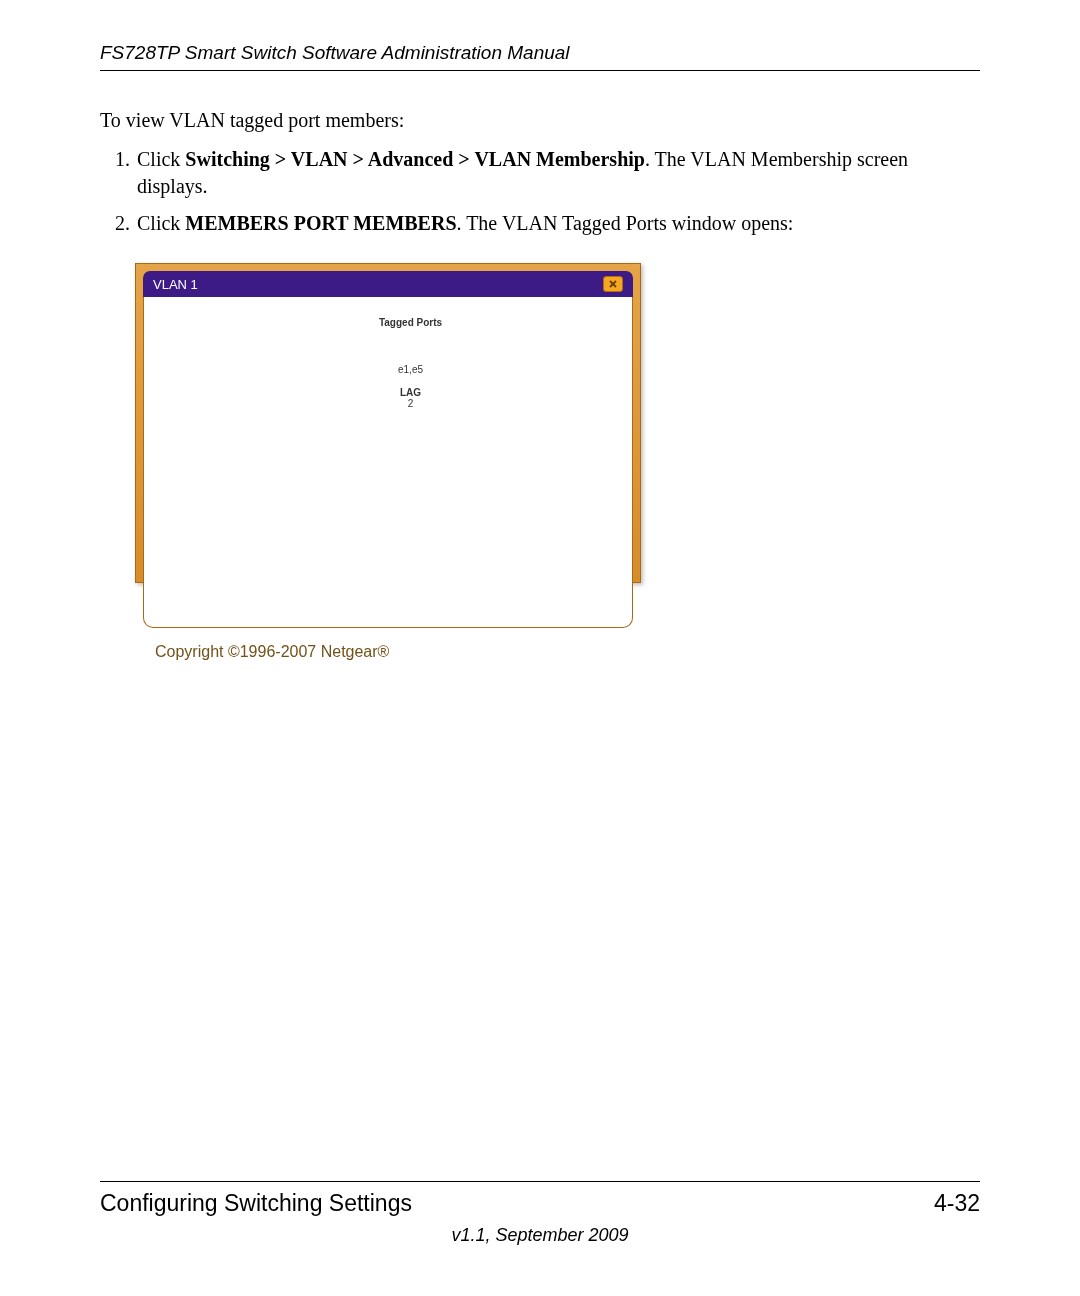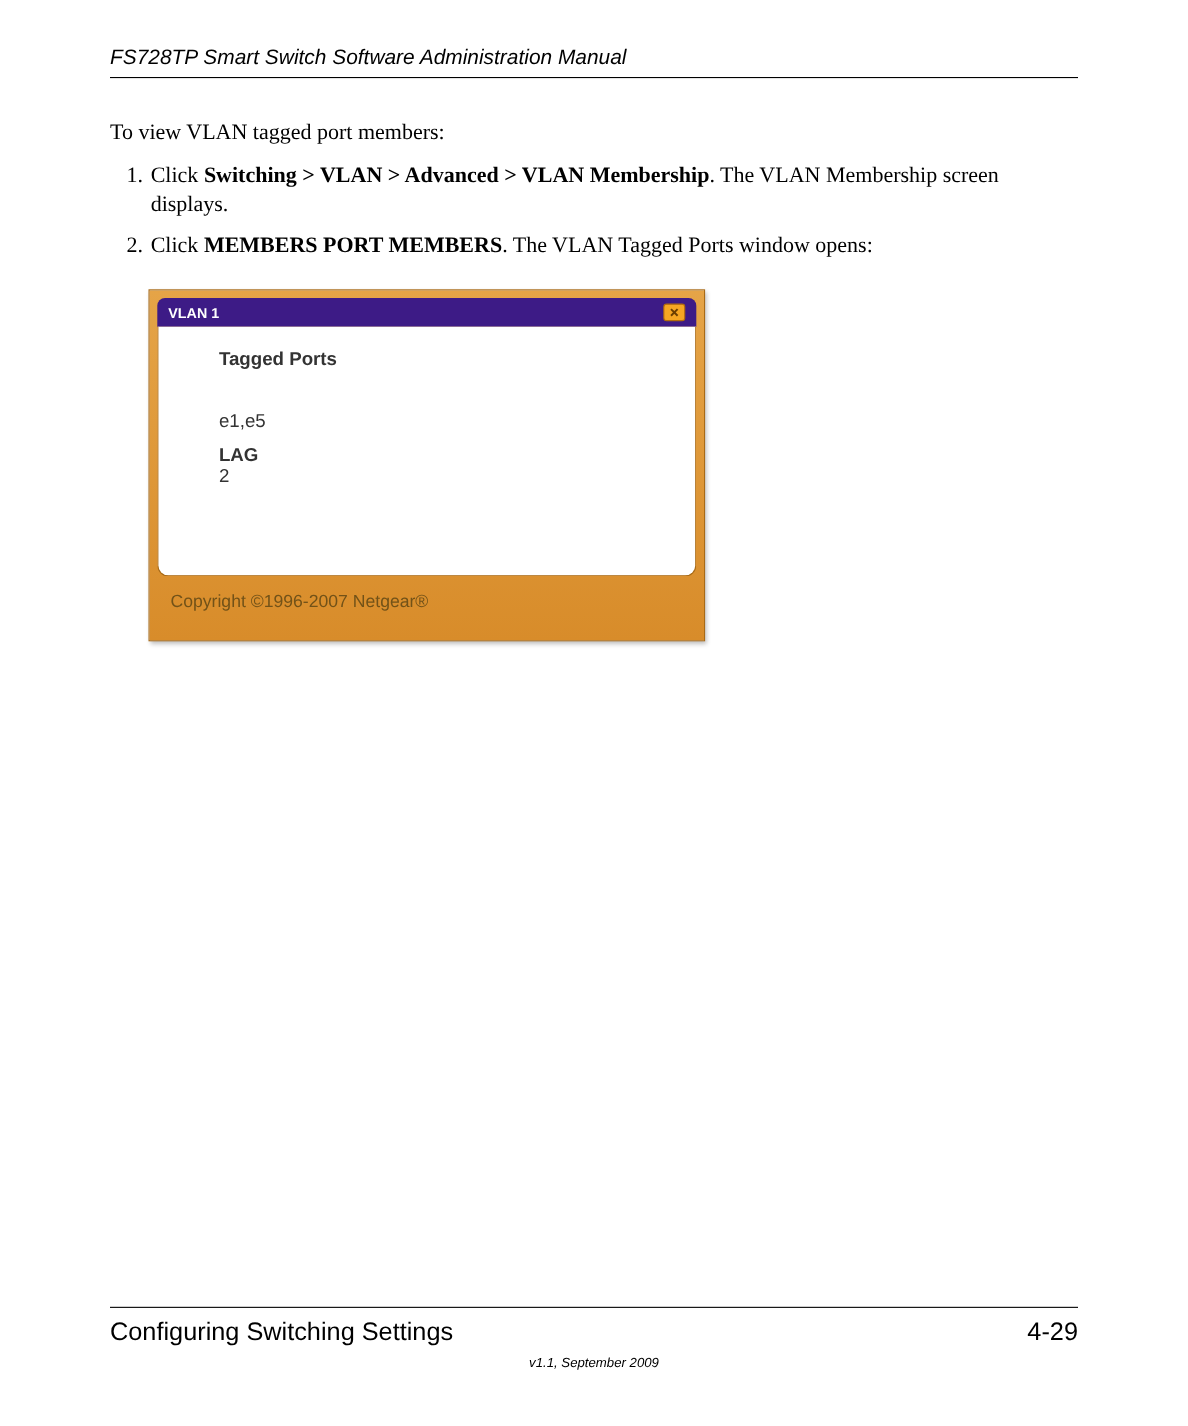--- a/index.html
+++ b/index.html
@@ -52,21 +52,21 @@
       background: linear-gradient(#e5a447, #d88c2a);
       border: 1px solid #a86a16;
       box-shadow: 2px 2px 4px rgba(0,0,0,0.25);
       position: relative;
       padding: 7px 7px 3px 7px;
     }
     .vlan-titlebar {
       background: #3d1b86;
       color: #fff;
       font-family: Verdana, Arial, sans-serif;
-      font-weight: bold;
+      font-weight: normal;
       font-size: 13px;
       padding: 5px 10px;
       border-radius: 7px 7px 0 0;
       display: flex;
       justify-content: space-between;
       align-items: center;
     }
     .close-btn {
       width: 20px;
       height: 16px;
@@ -75,26 +75,27 @@
       border: 1px solid #b36c0a;
       display: flex;
       align-items: center;
       justify-content: center;
     }
     .close-btn svg { display: block; }
     .vlan-body {
       background: #fff;
       border: 1px solid #a86a16;
       border-top: 0;
-      height: 227px;
+      height: 331px;
       border-radius: 0 0 10px 10px;
       padding: 20px 10px 10px 55px;
       font-family: Verdana, Arial, sans-serif;
-      font-size: 17px;
+      font-size: 10px;
       color: #333;
+      text-align: center;
     }
     .section-title {
       font-weight: bold;
       margin-bottom: 36px;
     }
     .section-portlist { margin-bottom: 12px; }
     .section-lag-label { font-weight: bold; line-height: 1.1; }
     .section-lag-value { font-weight: normal; line-height: 1.1; }
     .vlan-copyright {
       font-family: Verdana, Arial, sans-serif;
@@ -124,21 +125,21 @@
     .footer-row {
       display: flex;
       justify-content: space-between;
       font-family: Arial, Helvetica, sans-serif;
       font-size: 23px;
     }
     .footer-version {
       text-align: center;
       font-family: Arial, Helvetica, sans-serif;
       font-style: italic;
-      font-size: 12px;
+      font-size: 18px;
       margin-top: 8px;
     }
   </style>
 </head>
 <body>
 
 <div class="page">
   <div class="header-title">FS728TP Smart Switch Software Administration Manual</div>
   <hr class="hr-top">
 
@@ -172,17 +173,17 @@
       </div>
       <div class="vlan-copyright">Copyright ©1996-2007 Netgear®</div>
     </div>
   </div>
 
 
   <div class="footer">
     <hr class="hr-bottom">
     <div class="footer-row">
       <span>Configuring Switching Settings</span>
-      <span>4-29</span>
+      <span>4-32</span>
     </div>
     <div class="footer-version">v1.1, September 2009</div>
   </div>
 </div>
 
 </body></html>

